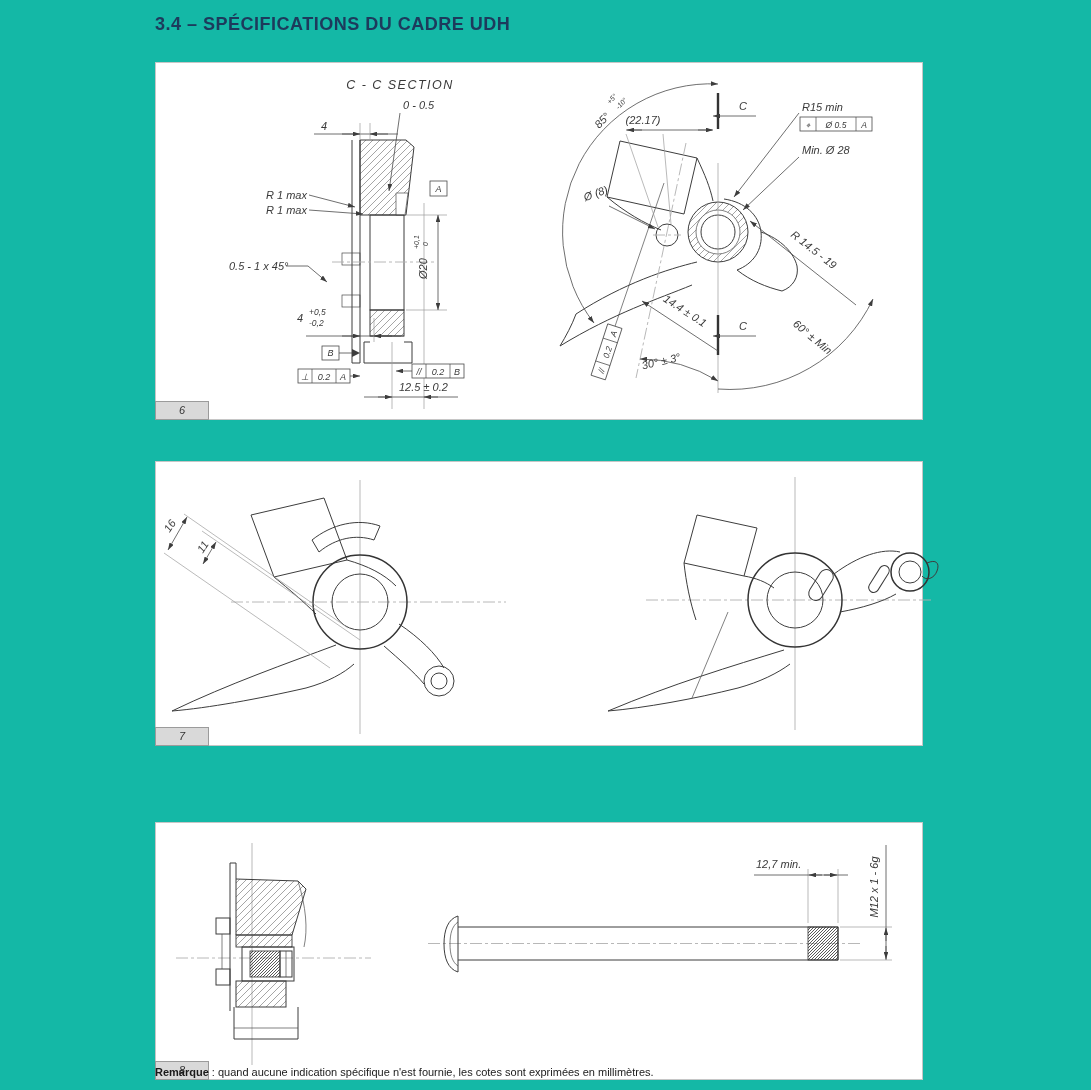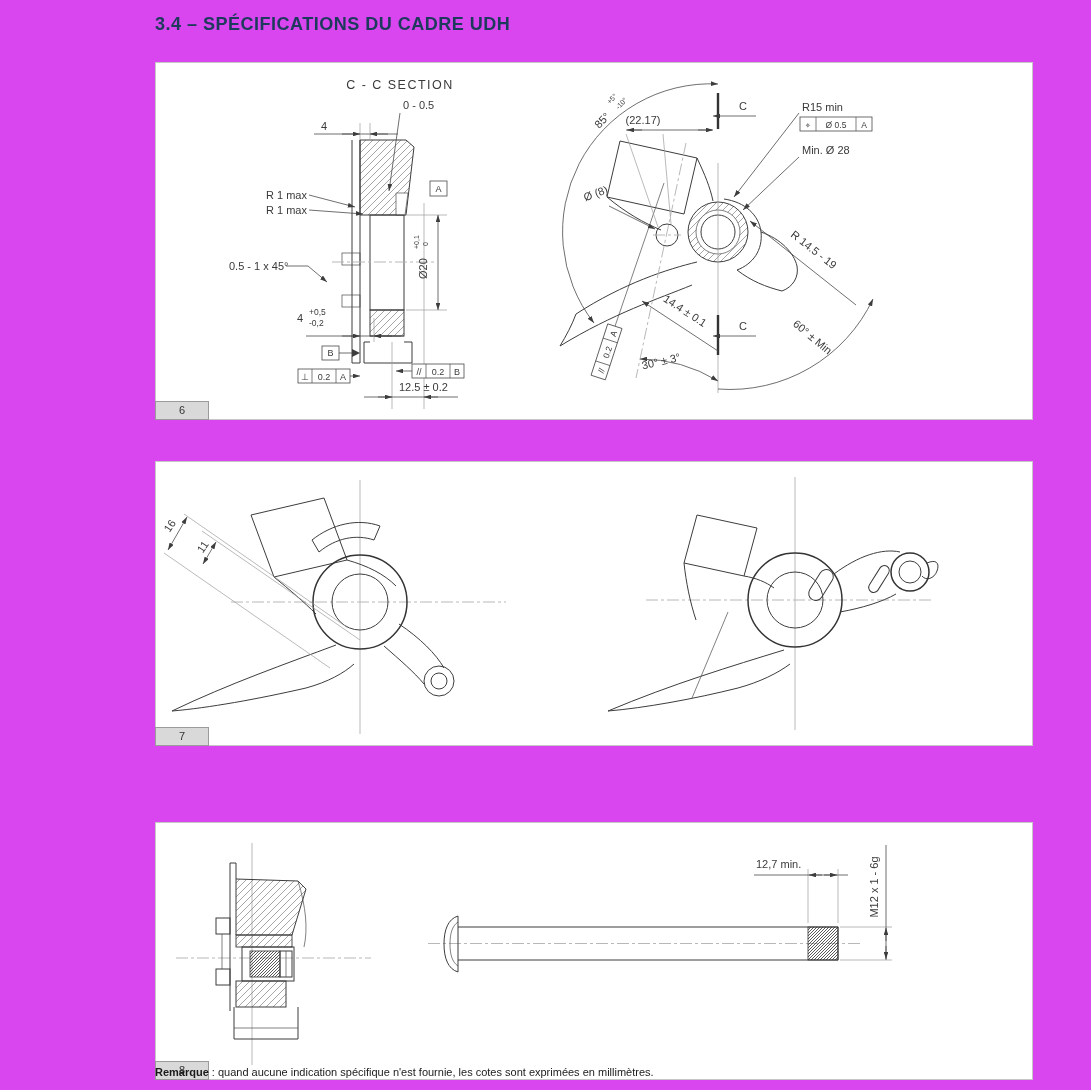--- a/index.html
+++ b/index.html
@@ -1,20 +1,20 @@
 <!DOCTYPE html>
 <html><head>
 <meta charset="utf-8">
 <style>
   html,body{margin:0;padding:0;background:#fff;}
-  #page{position:relative;width:1091px;height:1090px;background:#d946ef;overflow:hidden;
+  #page{position:relative;width:1091px;height:1090px;background:#14b8a6;overflow:hidden;
         font-family:"Liberation Sans",sans-serif;}
   #title{position:absolute;left:155px;top:13px;font-size:19px;font-weight:bold;
          color:#1d3a5c;letter-spacing:0.5px;transform:scaleX(0.95);transform-origin:left center;white-space:nowrap;}
-  .fig-box{position:absolute;left:155px;width:878px;background:#fff;border:1px solid #c6c6c6;box-sizing:border-box;}
+  .fig-box{position:absolute;left:155px;width:768px;background:#fff;border:1px solid #c6c6c6;box-sizing:border-box;font-style:italic;}
   #box6{top:62px;height:358px;}
   #box7{top:461px;height:285px;}
   #box8{top:822px;height:258px;}
   .badge{position:absolute;left:-1px;bottom:-1px;width:52px;height:17px;background:#d9d9d9;
          border:1px solid #9b9b9b;text-align:center;font-size:11px;line-height:17px;color:#333;}
   #note{position:absolute;left:155px;top:1066px;font-size:11px;color:#1a1a1a;}
   #note b{font-weight:bold;}
   svg{display:block;}
   svg text{font-family:"Liberation Sans",sans-serif;fill:#3a3a3a;font-size:11px;}
   .ttl{font-size:12.5px;letter-spacing:1.5px;}

